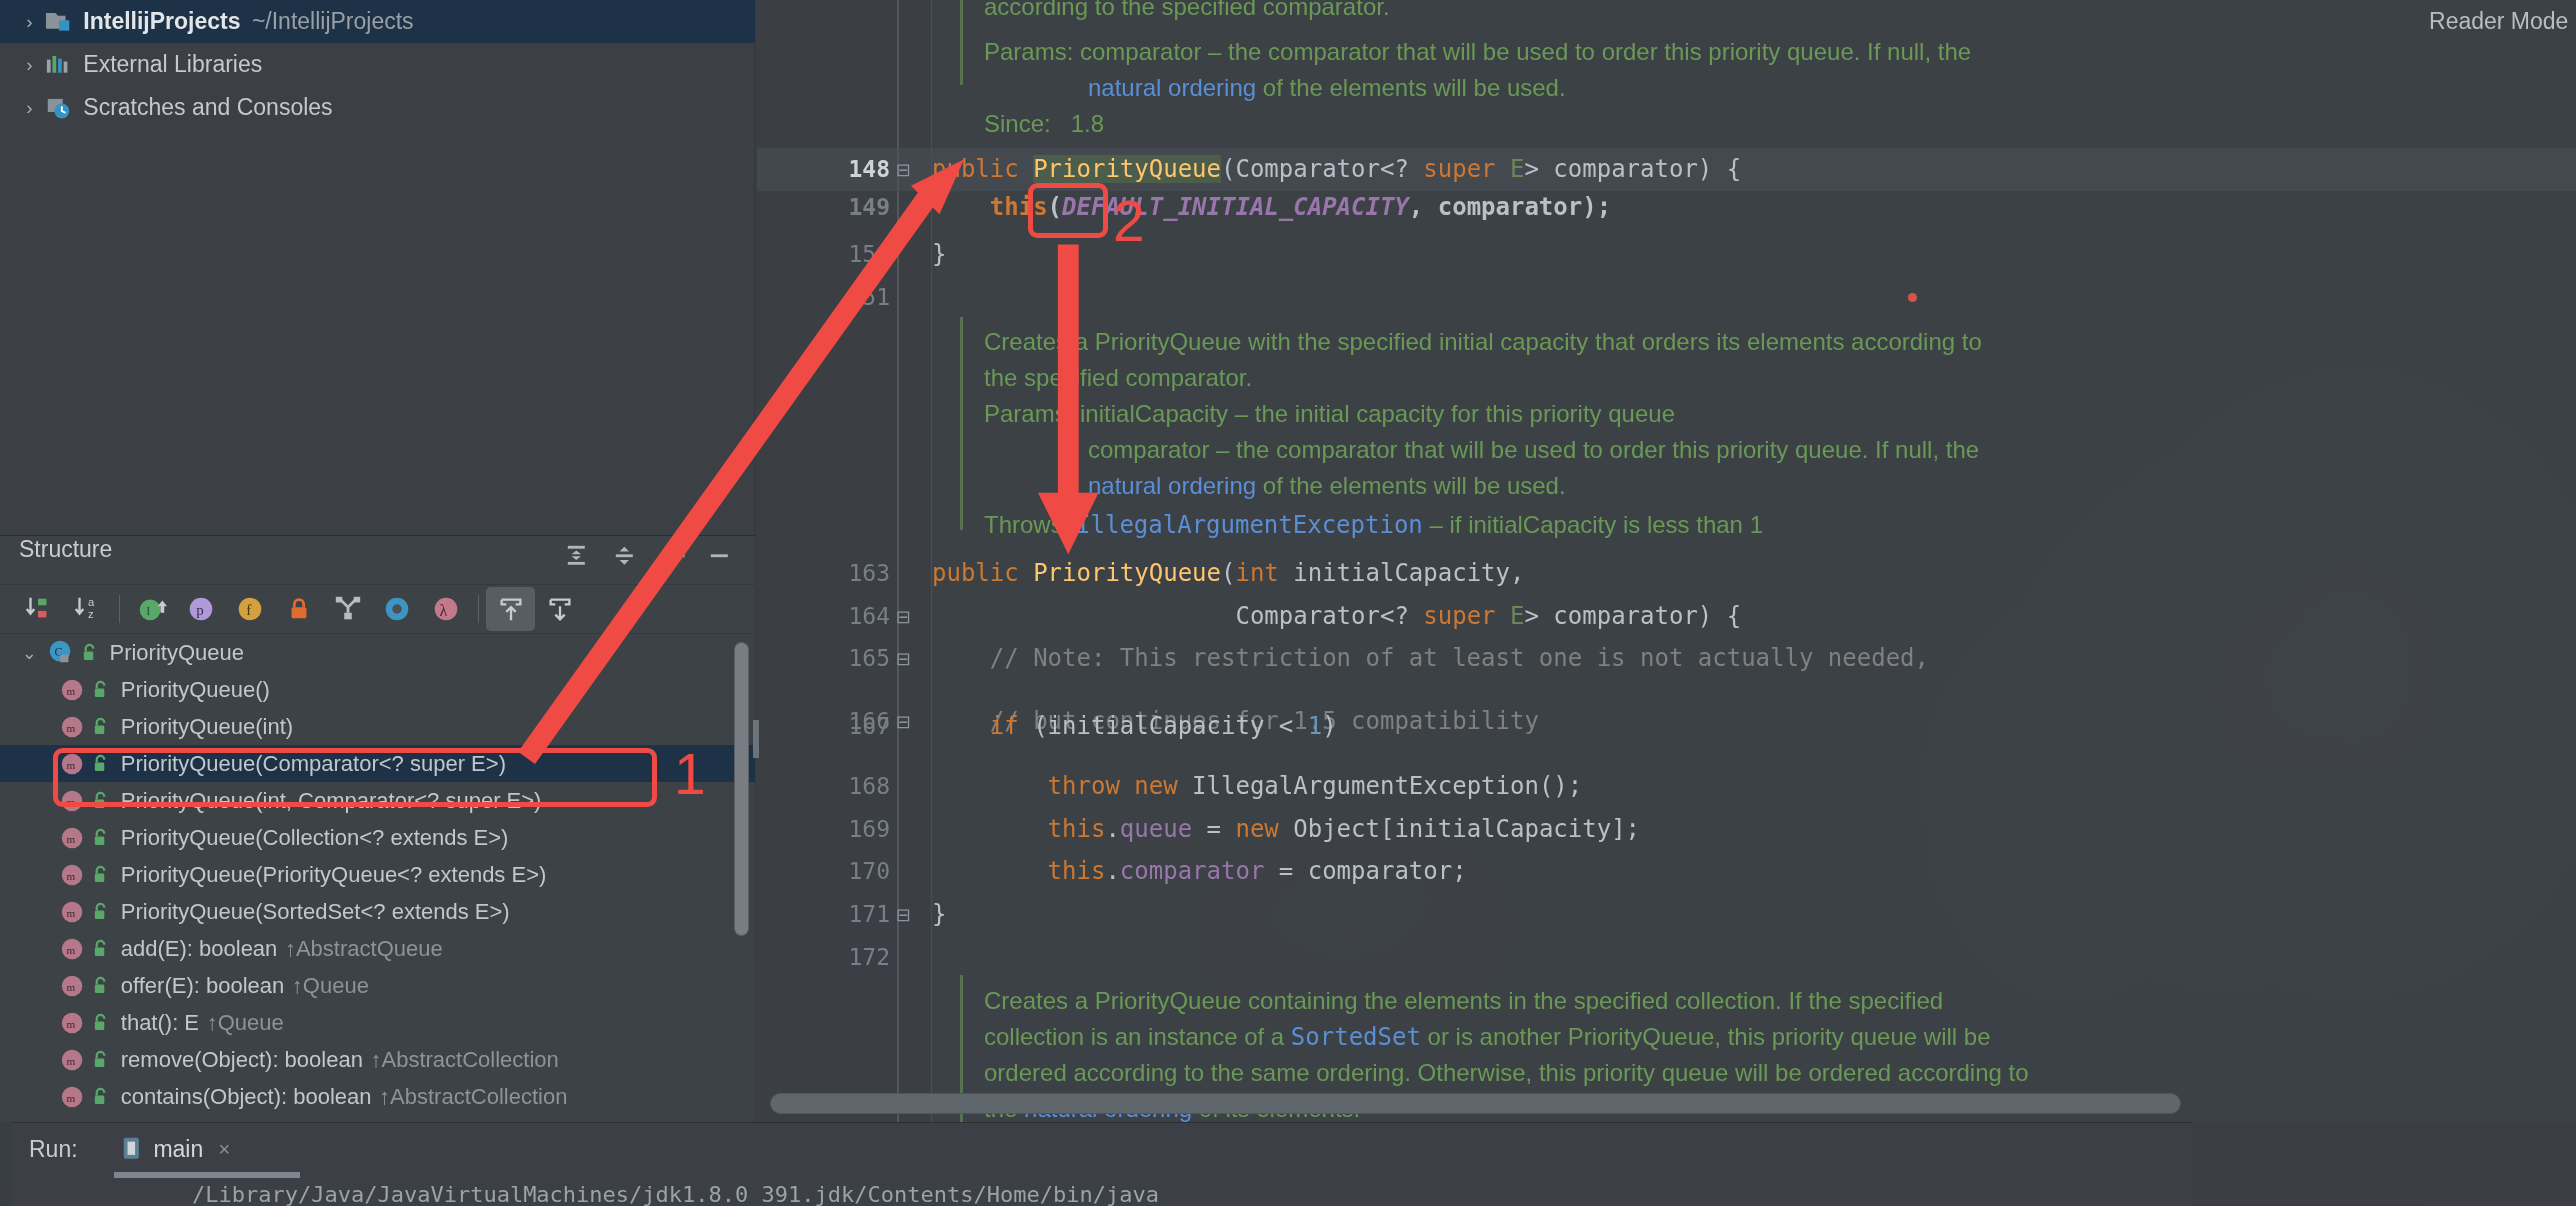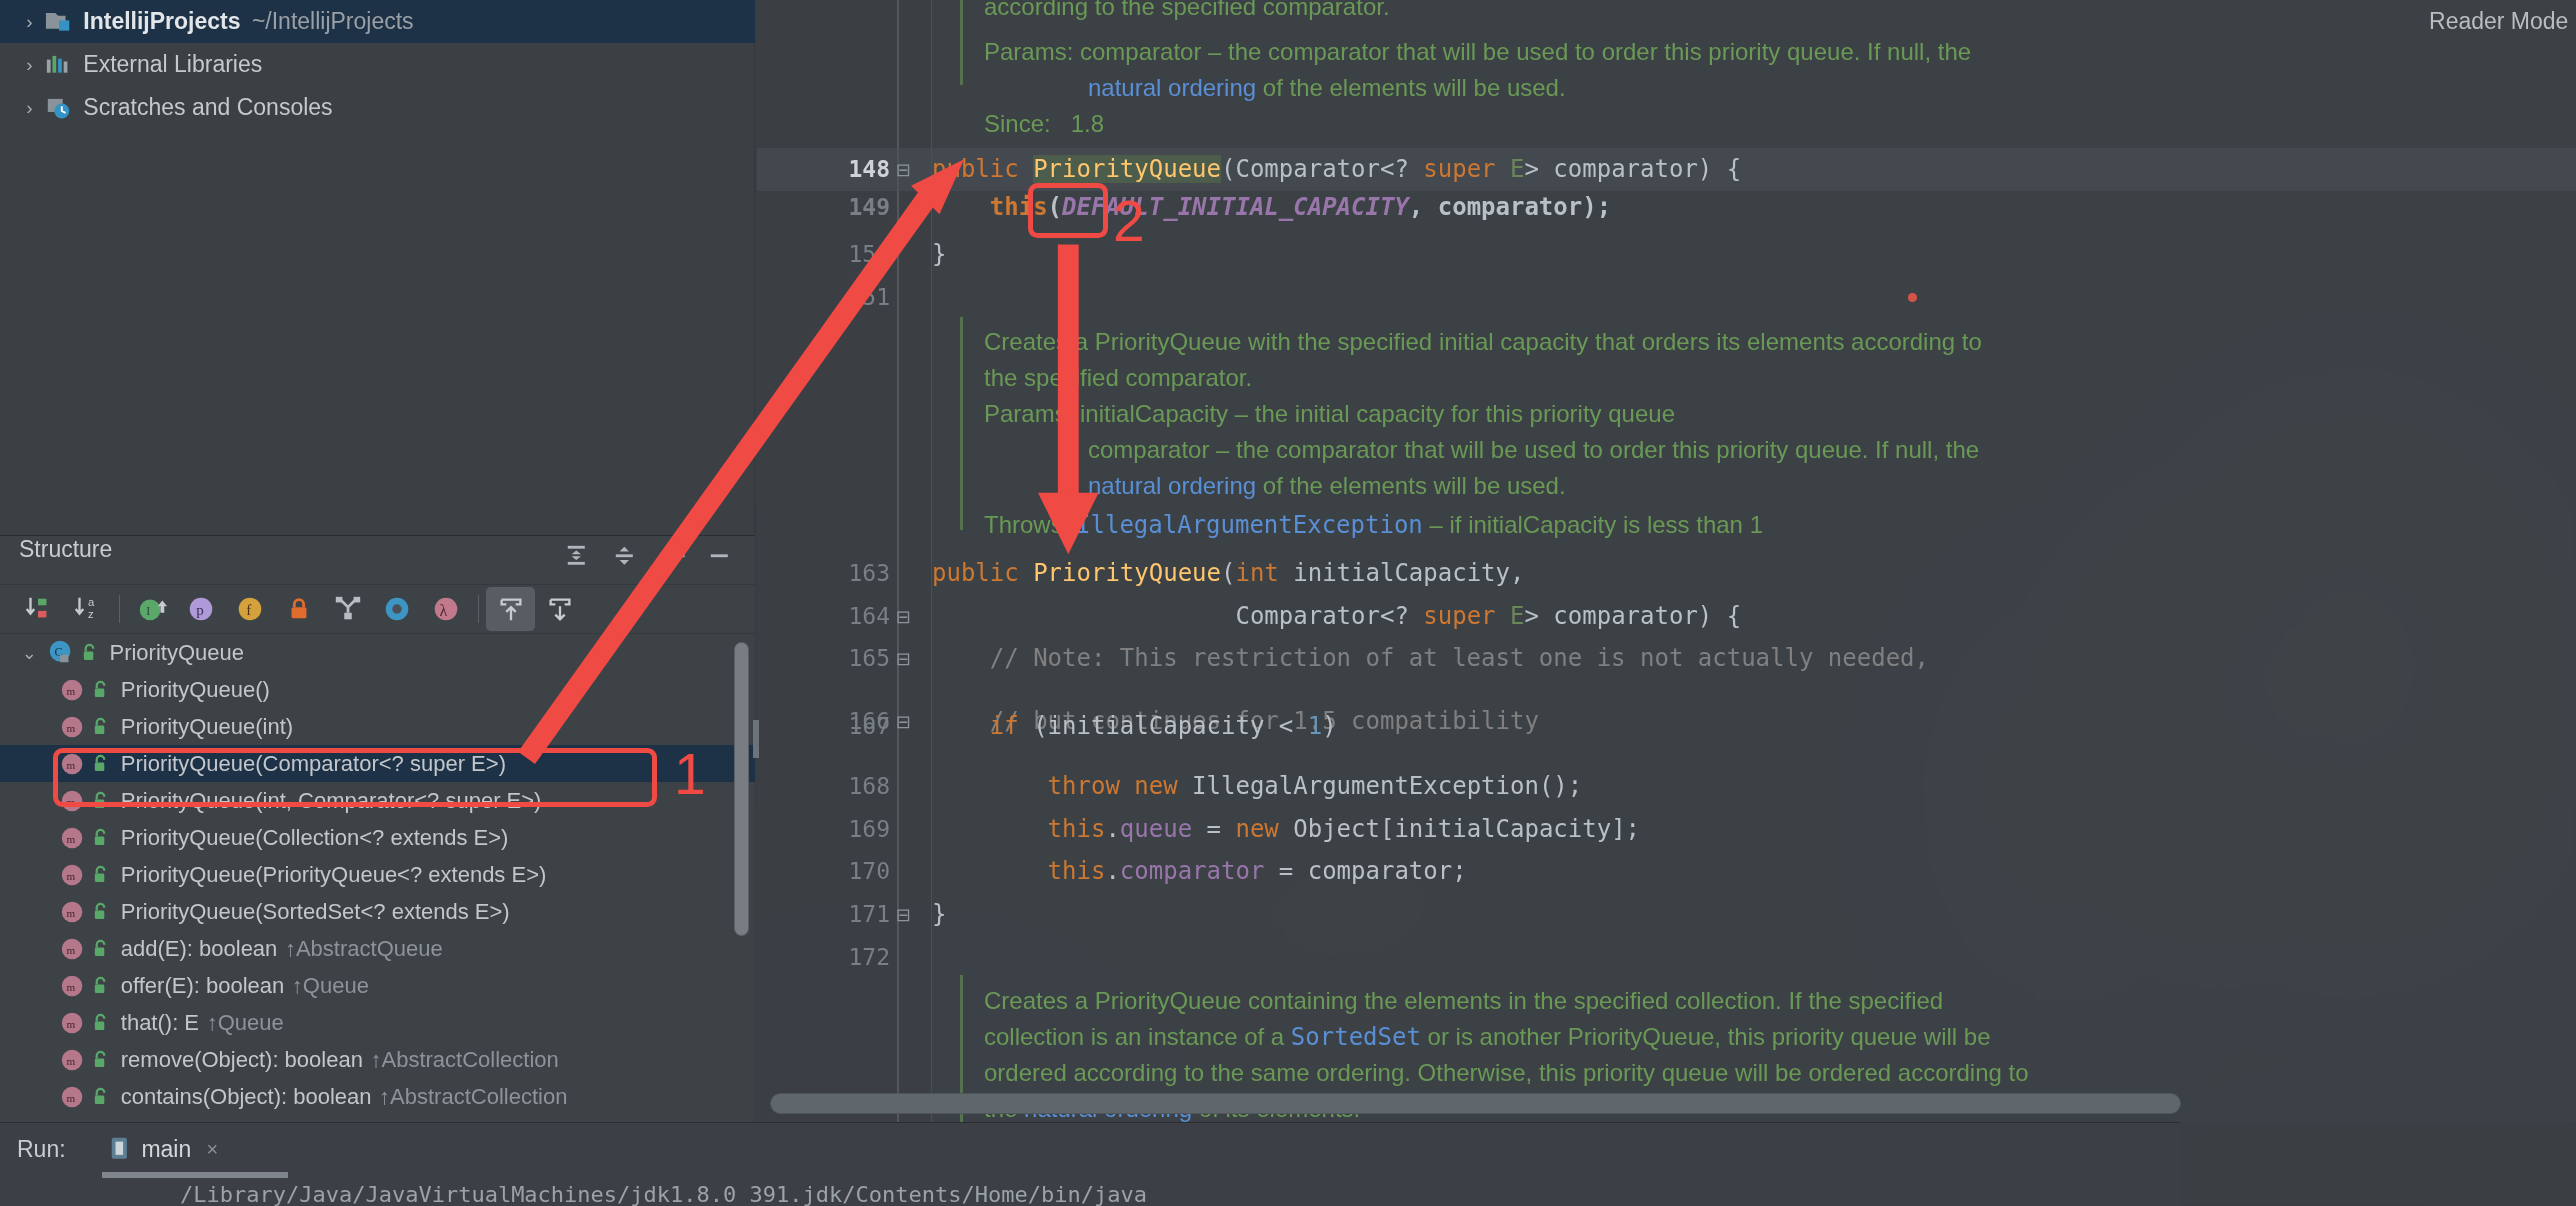--- a/index.html
+++ b/index.html
@@ -88,21 +88,21 @@
   .s-row .txt { margin-left: 7.6px; }
   .s-row .inherit { color: #8d9399; }
 
   .struct-scroll {
     position: absolute; right: 5.7px; top: 7.6px; width: 15px; height: 294px;
     background: #777d83; border-radius: 7.6px; border: 0.9px solid #5a6066;
   }
 
   
   .run-panel {
-    position: absolute; left: 0; top: 1122px; width: 2180px; height: 84px;
+    position: absolute; left: 12px; top: 1122px; width: 2180px; height: 84px;
     background: rgba(60,64,69,.88); border-top: 1.9px solid #2b2e31;
   }
   .run-head { display: flex; align-items: center; height: 53px; padding-left: 17px; }
   .run-label { font-size: 23px; color: #c9cdd1; margin-right: 36px; }
   .run-tab { display: flex; align-items: center; gap: 9.5px; position: relative; padding: 0 5.7px; }
   .run-tab-name { font-size: 23px; color: #d4d8db; }
   .run-tab-close { font-size: 20px; color: #8b9196; margin-left: 5.7px; }
   .run-tab-underline { position: absolute; left: 0; bottom: -13.3px; width: 186px; height: 5.7px; background: #7f868d; }
   .console-line {
     font-family: "DejaVu Sans Mono", monospace; font-size: 22px;

